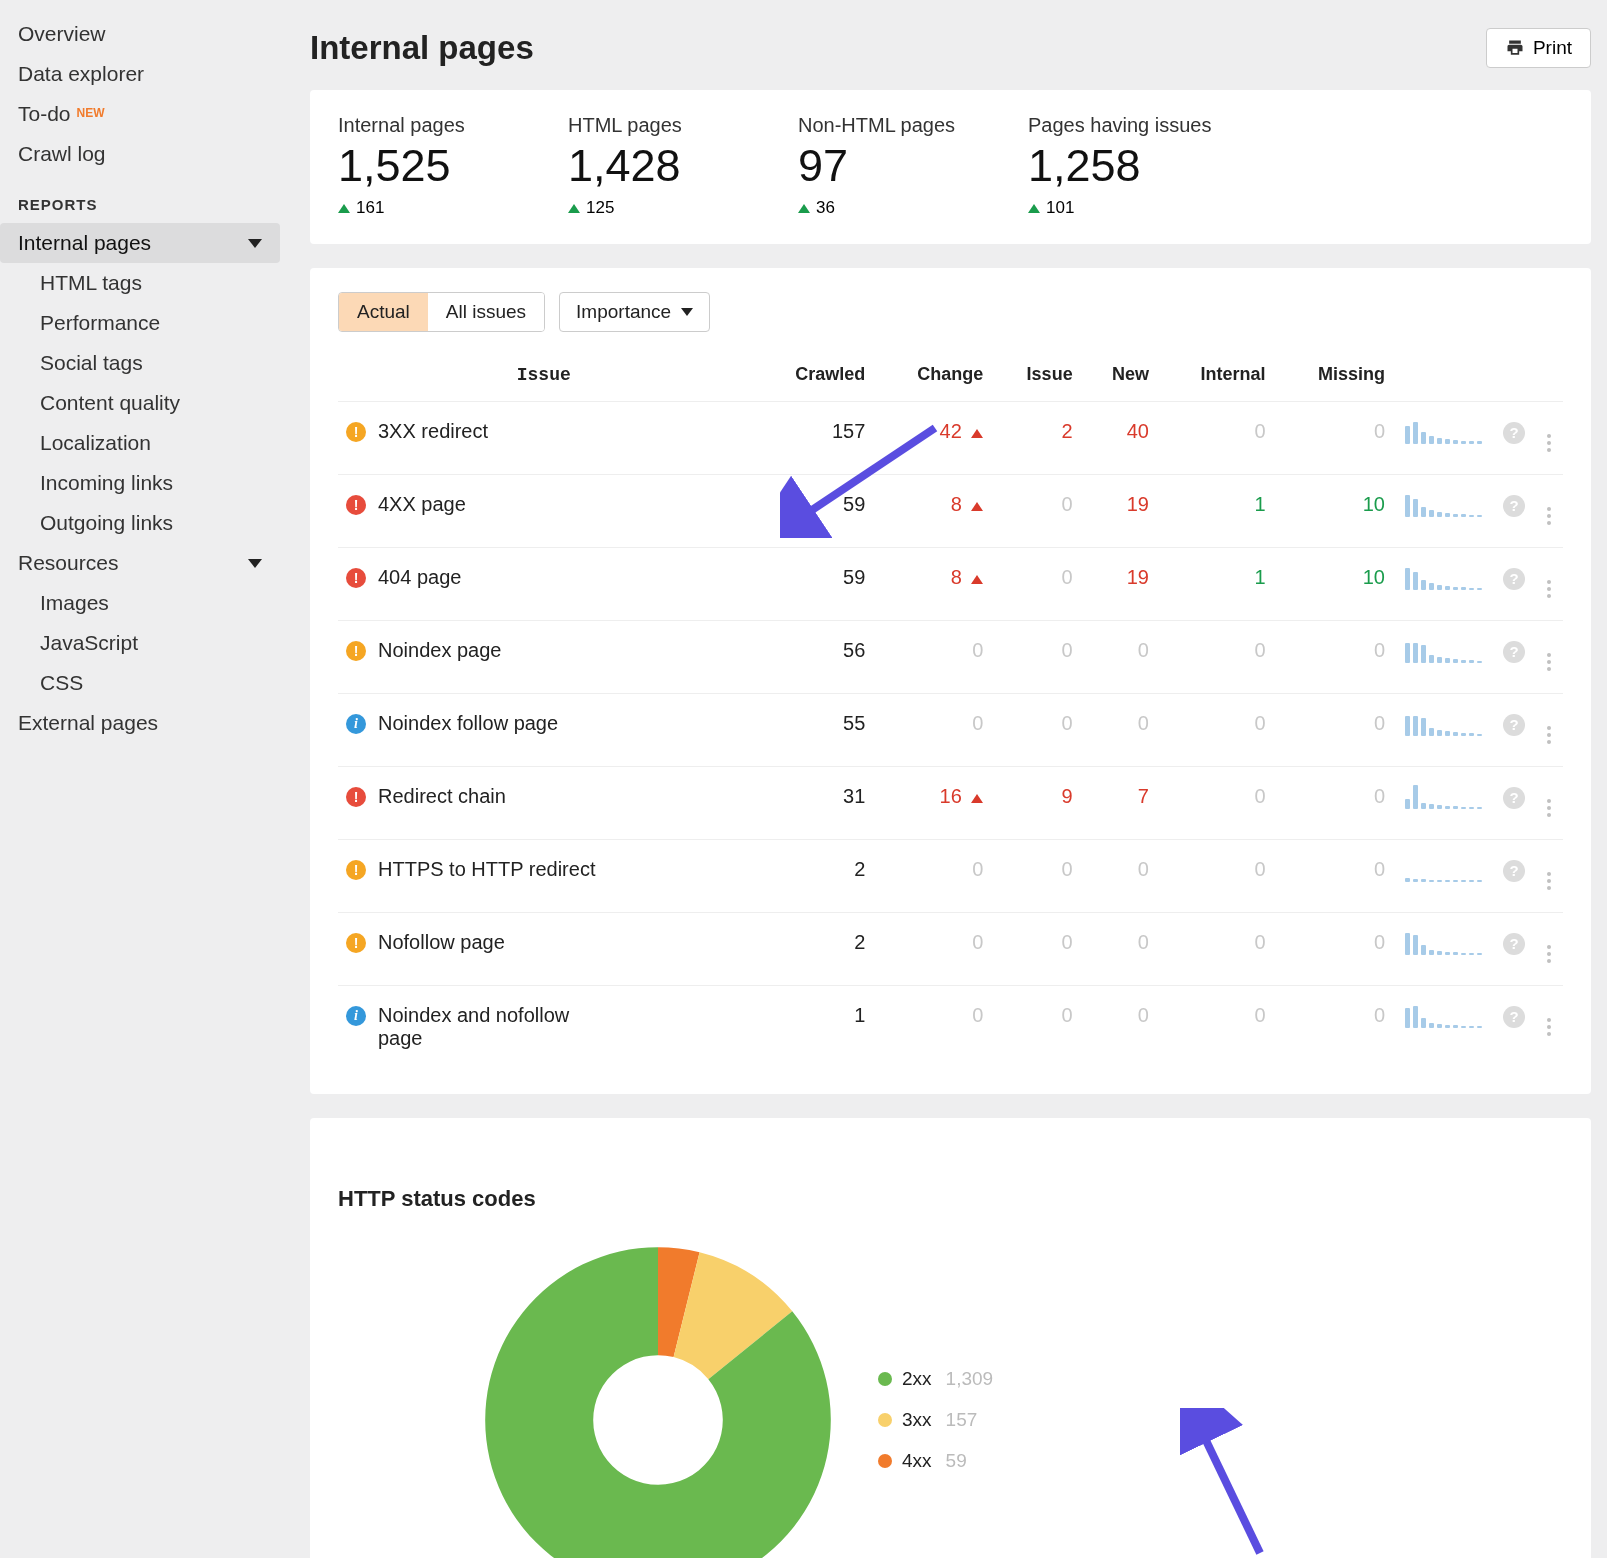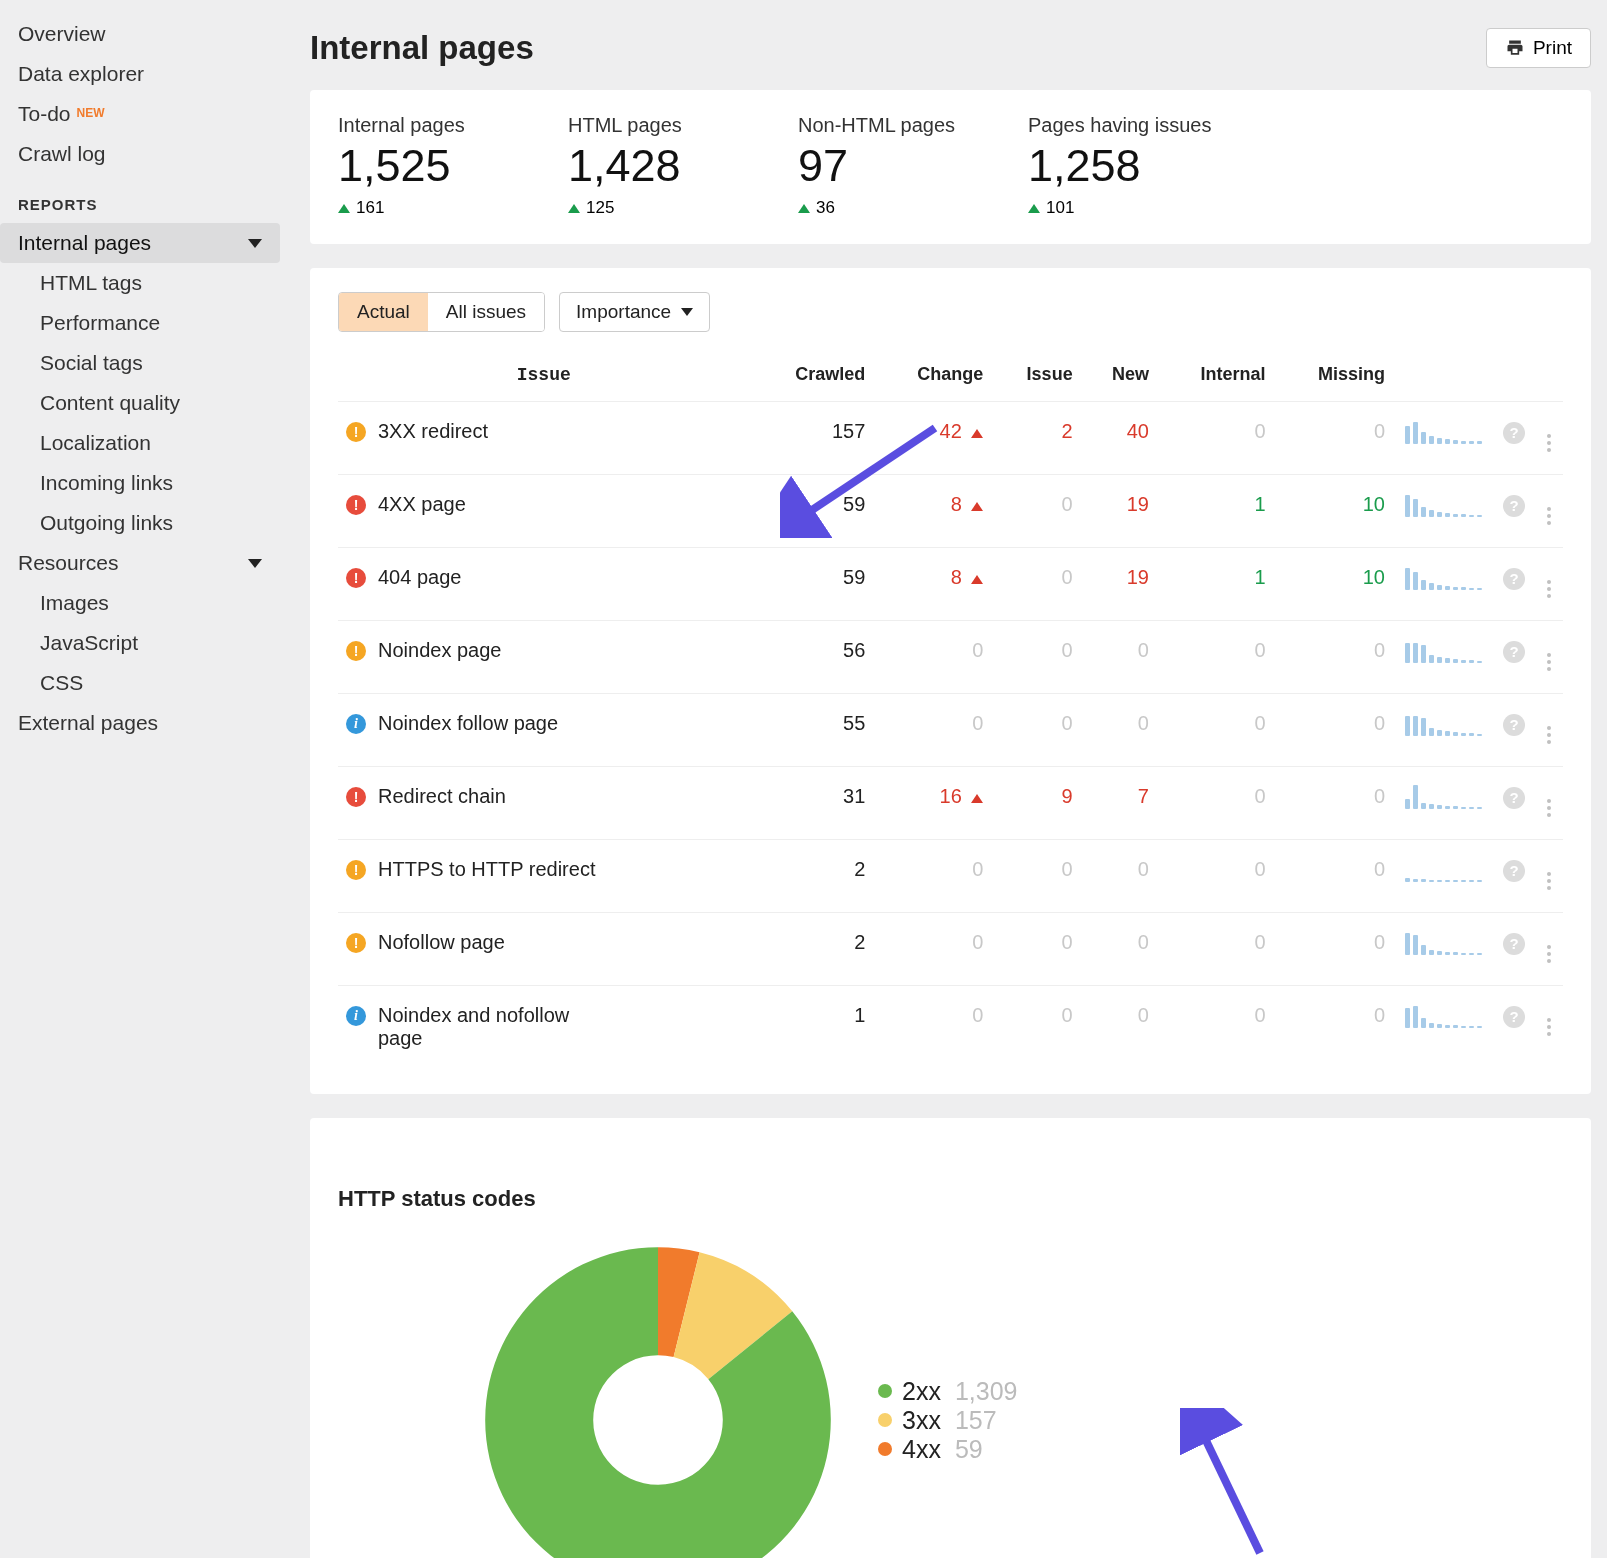--- a/index.html
+++ b/index.html
@@ -96,21 +96,21 @@
   .red{color:#d93a2b;}
   .green{color:#1a9c4c;}
   .muted{color:#c8c8c8;}
   .spark{display:inline-flex;align-items:flex-end;gap:3px;height:24px;width:80px;}
   .spark span{background:#a7cbe8;width:5px;border-radius:1px;}
   .help-ic{width:22px;height:22px;border-radius:50%;background:#dcdcdc;color:#fff;display:inline-flex;align-items:center;justify-content:center;font-weight:700;font-size:15px;}
   .menu-dots{display:inline-flex;flex-direction:column;gap:3px;padding:4px;}
   .menu-dots i{width:4px;height:4px;background:#c0c0c0;border-radius:50%;}
   .chart-title{font-size:22px;font-weight:700;margin-bottom:28px;margin-top:44px;}
   .chart-area{display:flex;align-items:center;gap:40px;padding-left:140px;}
-  .legend{display:flex;flex-direction:column;gap:0;font-size:25px;}
+  .legend{display:flex;flex-direction:column;gap:19px;font-size:19px;}
   .leg-row{display:flex;align-items:center;gap:10px;}
   .leg-dot{width:14px;height:14px;border-radius:50%;}
   .leg-val{color:#bbb;margin-left:4px;}
   .arrow-annot{position:absolute;pointer-events:none;}
 </style>
 </head>
 <body>
 
 <nav class="sidebar">
   <div id="side-top">

